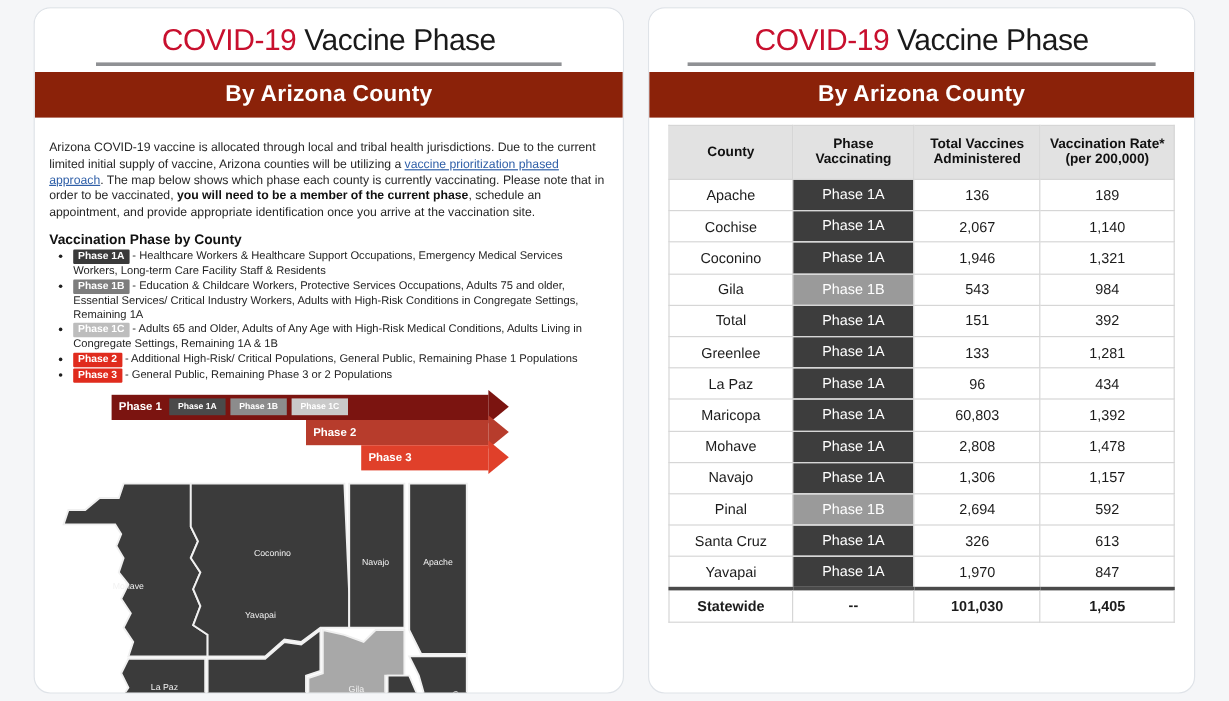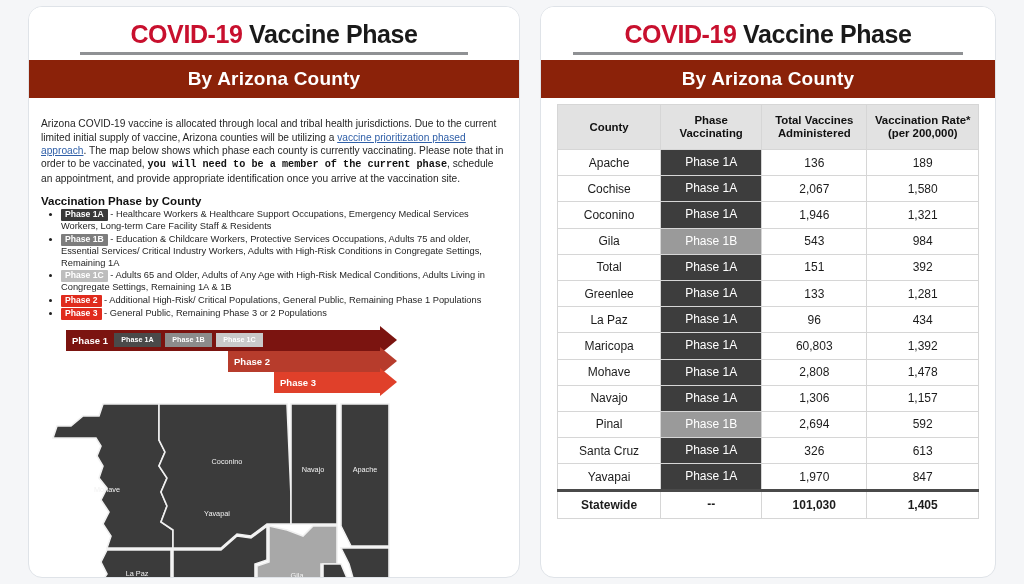--- a/index.html
+++ b/index.html
@@ -17,21 +17,21 @@
     position:absolute;background:#ffffff;
     border:1px solid #dfe3e8;border-radius:14px;
     box-sizing:border-box;overflow:hidden;
   }
   #panel-left{left:28px;top:6px;width:492px;height:572px;}
   #panel-right{left:540px;top:6px;width:456px;height:572px;}
 
   
   .masthead{position:relative;background:#fff;}
   .mast-title{
-    text-align:center;font-weight:bold;letter-spacing:-0.4px;
+    text-align:center;font-weight:normal;letter-spacing:-0.4px;
     color:#1a1a1a;white-space:nowrap;
   }
   .mast-title .covid{color:#c8102e;}
   .mast-rule{height:3px;background:#8f9194;margin:0 auto;}
   .mast-bar{
     background:#8b2209;color:#ffffff;text-align:center;
     font-weight:bold;letter-spacing:.2px;
   }
 
   
@@ -42,41 +42,41 @@
   
   #panel-right .mast-title{font-size:25px;line-height:30px;padding-top:12px;}
   #panel-right .mast-rule{width:390px;margin-top:3px;}
   #panel-right .mast-bar{font-size:19px;line-height:38px;height:38px;margin-top:5px;}
 
   
   .lbody{padding:9px 14px 0 12px;}
   .intro{
     font-size:10.2px;line-height:13.4px;color:#262626;text-align:left;
   }
-  .intro b{font-weight:bold;color:#111;font-family:Liberation Mono, monospace;}
+  .intro b{font-weight:bold;color:#111;}
   .intro a{color:#2f5fa8;text-decoration:underline;}
   .sec-head{font-size:11.5px;font-weight:bold;color:#111;margin-top:10px;}
 
   ul.phases{margin:2px 0 0 0;padding-left:20px;list-style:disc;}
   ul.phases li{
     font-size:9.3px;line-height:11.6px;color:#1f1f1f;margin-bottom:1px;
   }
   .chip{
     display:inline-block;color:#fff;font-weight:bold;font-size:8.6px;
     padding:0px 4px 1px 4px;line-height:11px;border-radius:1px;
     vertical-align:baseline;
   }
   .chip.p1a{background:#3a3a3a;}
   .chip.p1b{background:#7d7d7d;}
   .chip.p1c{background:#bdbdbd;}
   .chip.p2{background:#e02b1d;}
   .chip.p3{background:#e02b1d;}
 
   
-  .arrows{position:relative;height:60px;margin:10px 0 0 25px;width:380px;}
+  .arrows{position:relative;height:60px;margin:10px 0 0 52px;width:380px;}
   .arow{position:absolute;height:21px;}
   .arow .body{position:absolute;left:0;top:0;height:21px;}
   .arow .tip{
     position:absolute;top:-3.5px;width:0;height:0;
     border-top:14px solid transparent;border-bottom:14px solid transparent;
   }
   .arow .lbl{
     position:absolute;top:0;height:21px;line-height:21px;
     color:#fff;font-size:9.5px;font-weight:bold;padding-left:6px;white-space:nowrap;
   }
@@ -272,21 +272,21 @@
               </td>
               <td>136</td>
               <td>189</td>
             </tr>
             <tr>
               <td>Cochise</td>
               <td class="phasecell">
                 <span class="pbadge p1a">Phase 1A</span>
               </td>
               <td>2,067</td>
-              <td>1,580</td>
+              <td>1,140</td>
             </tr>
             <tr>
               <td>Coconino</td>
               <td class="phasecell">
                 <span class="pbadge p1a">Phase 1A</span>
               </td>
               <td>1,946</td>
               <td>1,321</td>
             </tr>
             <tr>

